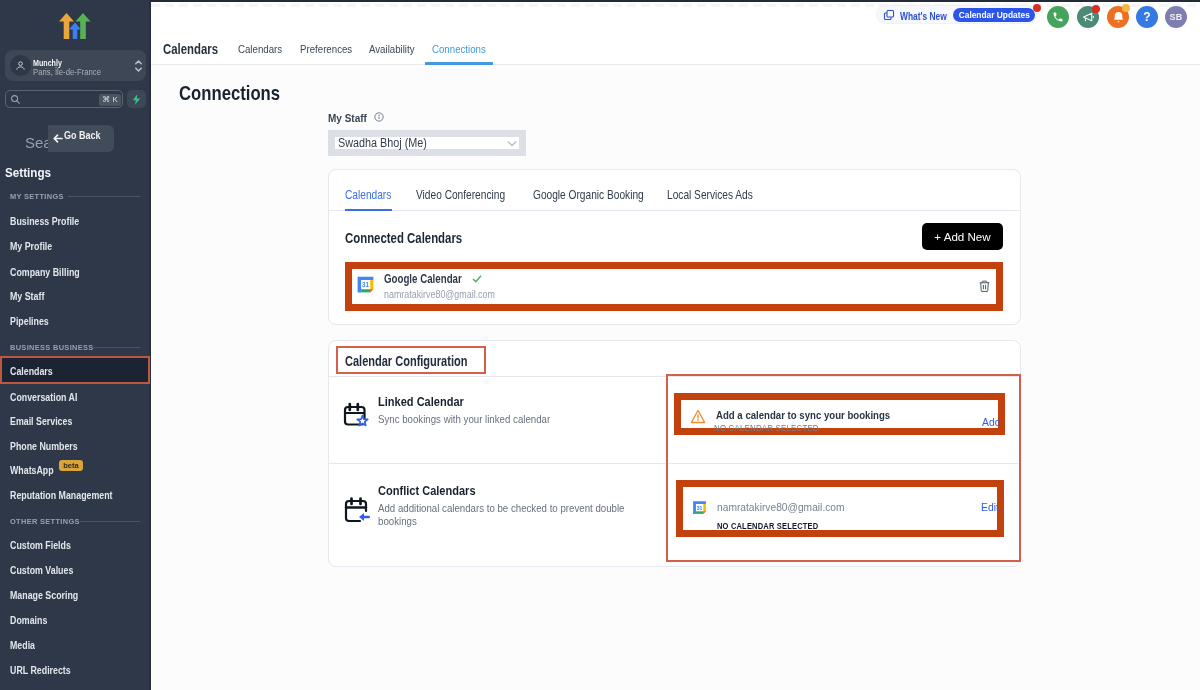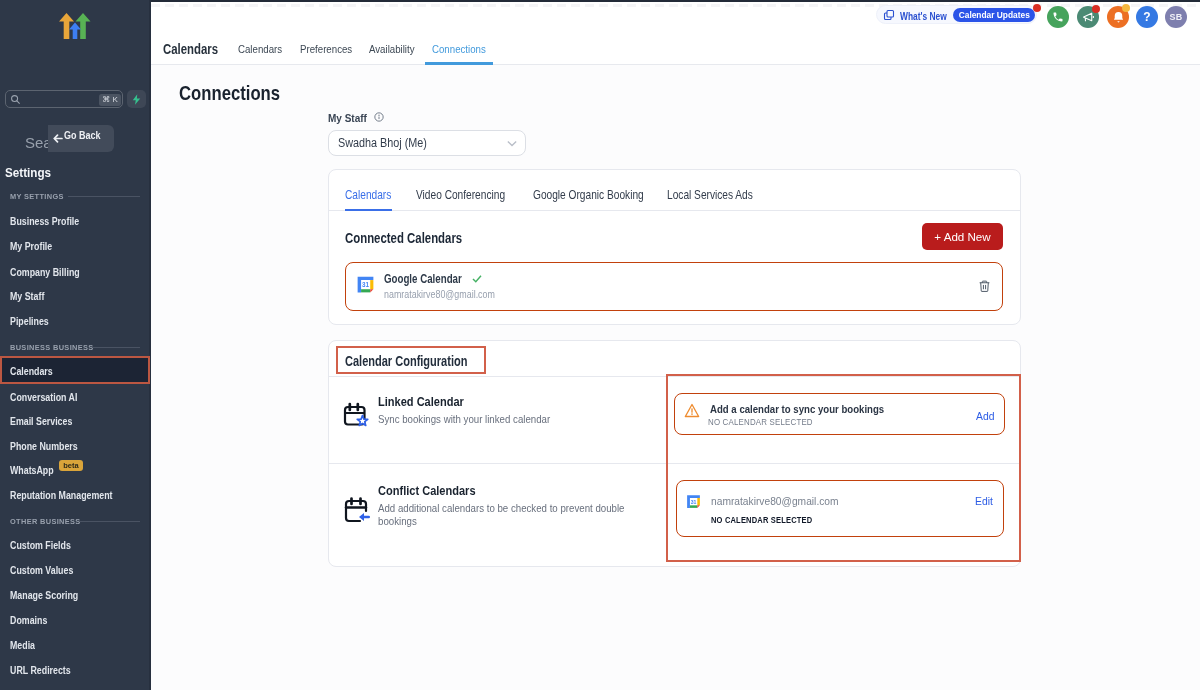--- a/index.html
+++ b/index.html
@@ -17,41 +17,55 @@
 
   
   .circ { position:absolute; top:6px; width:22px; height:22px; border-radius:50%; display:flex; align-items:center; justify-content:center; }
 
   
   #content { position:absolute; left:151px; top:0; width:1049px; height:690px; background:#fcfcfd; }
   #header { position:absolute; left:0; top:0; width:1049px; height:65px; background:#fff; border-bottom:1px solid #e7e9ee; }
   .htab { position:absolute; top:42.5px; font-size:11px; color:#3d4854; white-space:nowrap; transform:scaleX(.88); transform-origin:0 0; }
   .ctab { position:absolute; top:187.5px; font-size:12.4px; color:#323c4b; white-space:nowrap; transform:scaleX(.82); transform-origin:0 0; }
   .card { position:absolute; background:#fff; border:1px solid #e6e8ee; border-radius:8px; }
-  .box { position:absolute; background:#fff; border:1px solid #c2410c; border-radius:8px; }
+  .box { position:absolute; background:#fff; border:7px solid #c2410c; border-radius:0; }
   .red-annot { position:absolute; border:2px solid #d2604a; }
   .nw { white-space:nowrap; }
 </style>
 </head>
 <body>
 <div id="app">
 
   <div id="content">
     <div id="header"></div>
   </div>
 
   <div id="sidebar">
       <div class="abs" style="left:149px; top:0; width:2px; height:690px; background:#27303f;"></div>
 
     <svg class="abs" style="left:57px; top:11px;" width="34" height="30" viewBox="0 0 34 30">
       <path d="M9.5 2 L17 10.5 L12.3 10.5 L12.3 28 L6.7 28 L6.7 10.5 L2 10.5 Z" fill="#e9a63a"></path>
       <path d="M26 2 L33.5 10.5 L28.8 10.5 L28.8 28 L23.2 28 L23.2 10.5 L18.5 10.5 Z" fill="#58b254"></path>
       <path d="M18 11.5 L24 18.5 L20.3 18.5 L20.3 28 L15.7 28 L15.7 18.5 L12 18.5 Z" fill="#3d7ef2"></path>
     </svg>
 
+    <div class="abs" style="left:5px; top:50px; width:141px; height:31px; background:#3e4756; border-radius:8px;">
+      <div class="abs" style="left:5px; top:5px; width:21px; height:21px; border-radius:50%; background:#2e3848; display:flex; align-items:center; justify-content:center;">
+        <svg width="11" height="11" viewBox="0 0 24 24" fill="none" stroke="#cfd5de" stroke-width="2">
+            <circle cx="12" cy="8" r="4"></circle>
+            <path d="M4 21c0-4 4-6 8-6s8 2 8 6"></path>
+          </svg>
+      </div>
+      <div class="sx" style="left:28px; top:6.5px; color:#f2f4f7; font-size:9.5px; font-weight:700; transform:scaleX(.75);">Munchly</div>
+      <div class="sx" style="left:28px; top:16.5px; color:#aab1bd; font-size:8.8px; transform:scaleX(.88);">Paris, Île-de-France</div>
+      <svg class="abs" style="left:129px; top:9px;" width="9" height="14" viewBox="0 0 10 15" fill="none" stroke="#b7bdc8" stroke-width="1.8" stroke-linecap="round" stroke-linejoin="round">
+          <path d="M2 5 L5 2 L8 5"></path>
+          <path d="M2 10 L5 13 L8 10"></path>
+        </svg>
+    </div>
 
     <div class="abs" style="left:5px; top:90px; width:118px; height:18px; border:1px solid #5c6470; border-radius:5px;">
       <svg class="abs" style="left:4px; top:3px;" width="11" height="11" viewBox="0 0 24 24" fill="none" stroke="#9aa2ae" stroke-width="2.4">
           <circle cx="10" cy="10" r="6.5"></circle>
           <path d="M15 15 L21 21"></path>
         </svg>
       <div class="abs nw" style="left:19px; top:3.5px; color:#98a0ac; font-size:15px;margin-top:39px;">Search</div>
       <div class="abs nw" style="left:93px; top:2.5px; width:22px; height:12px; background:#4b5462; border-radius:2.5px; color:#d6dae1; font-size:8px; text-align:center; line-height:12px;">⌘ K</div>
     </div>
     <div class="abs" style="left:127px; top:90px; width:19px; height:18px; background:#3e4756; border-radius:5px; display:flex; align-items:center; justify-content:center;">
@@ -81,21 +95,21 @@
     <div class="sb-line" style="left:92px; top:347px; width:48px;"></div>
     <div class="abs" style="left:0; top:356px; width:150px; height:28px; background:#1c2434; border:2px solid #bc5742;"></div>
     <div class="sb-item" style="top:366px;">Calendars</div>
     <div class="sb-item" style="top:392px;">Conversation AI</div>
     <div class="sb-item" style="top:416px;">Email Services</div>
     <div class="sb-item" style="top:441px;">Phone Numbers</div>
     <div class="sb-item" style="top:465px;">WhatsApp</div>
     <div class="abs nw" style="left:59px; top:460px; width:24px; height:11px; background:#d9a43a; border-radius:3px; color:#2e2a1a; font-size:7.5px; font-weight:700; text-align:center; line-height:11px;">beta</div>
     <div class="sb-item" style="top:490px;">Reputation Management</div>
 
-    <div class="sb-label" style="top:517px;">OTHER BUSINESS</div>
+    <div class="sb-label" style="top:517px;">OTHER SETTINGS</div>
     <div class="sb-line" style="left:80px; top:521px; width:60px;"></div>
     <div class="sb-item" style="top:540px;">Custom Fields</div>
     <div class="sb-item" style="top:565px;">Custom Values</div>
     <div class="sb-item" style="top:590px;">Manage Scoring</div>
     <div class="sb-item" style="top:615px;">Domains</div>
     <div class="sb-item" style="top:640px;">Media</div>
     <div class="sb-item" style="top:665px;">URL Redirects</div>
   </div>
 
   <div class="abs" style="left:151px; top:0; width:1049px; height:2px; background:#232b38;"></div>
@@ -155,21 +169,21 @@
 
   <div class="card" style="left:328px; top:169px; width:693px; height:156px;"></div>
   <div class="abs" style="left:329px; top:210px; width:691px; height:1px; background:#e6e8ee;"></div>
   <div class="ctab" style="left:345px; color:#3a6fe8;">Calendars</div>
   <div class="abs" style="left:345px; top:208.5px; width:47px; height:2.5px; background:#3a6fe8;"></div>
   <div class="ctab" style="left:416px;">Video Conferencing</div>
   <div class="ctab" style="left:533px;">Google Organic Booking</div>
   <div class="ctab" style="left:667px;">Local Services Ads</div>
 
   <div class="sx" style="left:345px; top:228.5px; color:#1c2736; font-size:15px; font-weight:700; transform:scaleX(.76);">Connected Calendars</div>
-  <div class="abs nw" style="left:922px; top:223px; width:81px; height:27px; background:#b91c1c; border-radius:5px; color:#fff; font-size:11.6px; text-align:center; line-height:27px;">+ Add New</div>
+  <div class="abs nw" style="left:922px; top:223px; width:81px; height:27px; background:#000000; border-radius:5px; color:#fff; font-size:11.6px; text-align:center; line-height:27px;">+ Add New</div>
 
   <div class="box" style="left:345px; top:262px; width:658px; height:49px;"></div>
   <svg class="abs" style="left:355px; top:274px;" width="21" height="21" viewBox="0 0 200 200">
     <rect x="25" y="25" width="150" height="150" fill="#fff"></rect>
     <path d="M25 25 h150 v33 h-117 v117 h-33 Z" fill="#4285f4"></path>
     <rect x="145" y="58" width="30" height="87" fill="#fbbc05"></rect>
     <rect x="58" y="145" width="87" height="30" fill="#34a853"></rect>
     <path d="M145 145 h30 l-30 30 Z" fill="#ea4335"></path>
     <text x="101" y="127" font-size="60" font-weight="bold" fill="#4285f4" text-anchor="middle" font-family="Liberation Sans">31</text>
   </svg>

